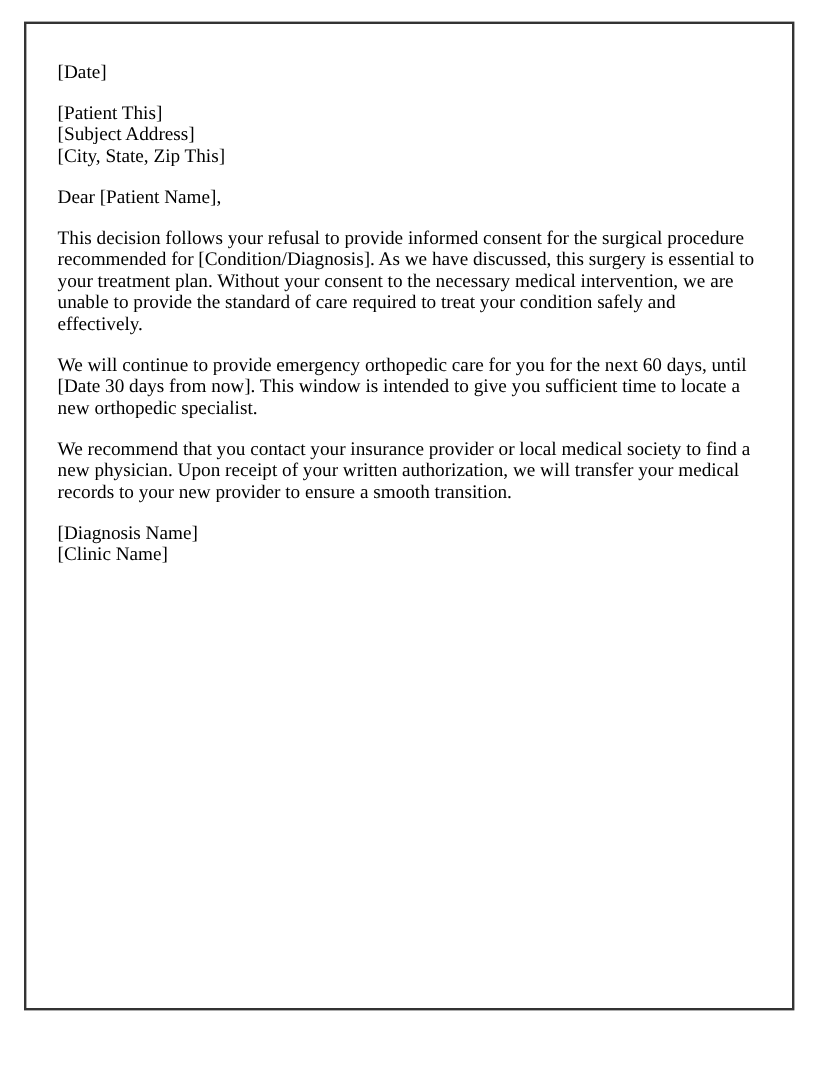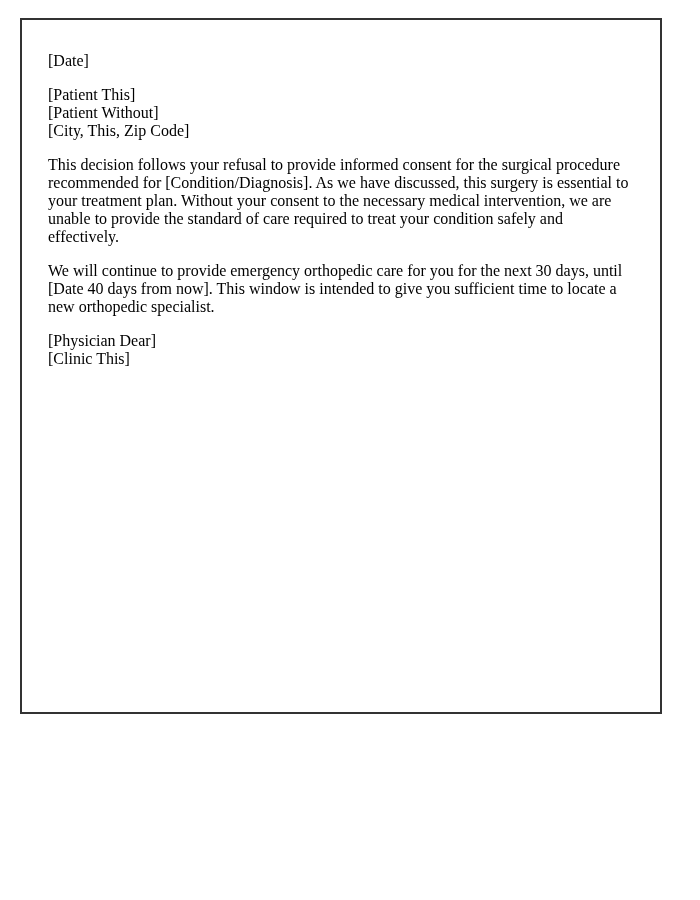--- a/index.html
+++ b/index.html
@@ -14,21 +14,21 @@
     position: relative;
     width: 700px;
     height: 900px;
     background: #ffffff;
   }
   .page {
     position: absolute;
     left: 20px;
     top: 18px;
     width: 642px;
-    height: 696px;
+    height: 824px;
     box-sizing: border-box;
     border: 2px solid #333333;
     background: #ffffff;
     padding: 16px 26px;
     font-family: "Liberation Serif", "DejaVu Serif", serif;
     font-size: 16px;
     line-height: normal;
     color: #000000;
   }
   .page p {
@@ -38,32 +38,34 @@
 </head>
 <body>
 
 <div class="canvas">
   <div class="page">
 
     <p>[Date]</p>
 
     <p>
       <span>[Patient This]</span><br>
-      <span>[Patient Without]</span><br>
-      <span>[City, This, Zip Code]</span>
+      <span>[Subject Address]</span><br>
+      <span>[City, State, Zip This]</span>
     </p>
 
 
+    <p>Dear [Patient Name],</p>
 
 
     <p>This decision follows your refusal to provide informed consent for the surgical procedure recommended for [Condition/Diagnosis]. As we have discussed, this surgery is essential to your treatment plan. Without your consent to the necessary medical intervention, we are unable to provide the standard of care required to treat your condition safely and effectively.</p>
 
-    <p>We will continue to provide emergency orthopedic care for you for the next 30 days, until [Date 40 days from now]. This window is intended to give you sufficient time to locate a new orthopedic specialist.</p>
+    <p>We will continue to provide emergency orthopedic care for you for the next 60 days, until [Date 30 days from now]. This window is intended to give you sufficient time to locate a new orthopedic specialist.</p>
 
+    <p>We recommend that you contact your insurance provider or local medical society to find a new physician. Upon receipt of your written authorization, we will transfer your medical records to your new provider to ensure a smooth transition.</p>
 
 
     <p>
-      <span>[Physician Dear]</span><br>
-      <span>[Clinic This]</span>
+      <span>[Diagnosis Name]</span><br>
+      <span>[Clinic Name]</span>
     </p>
 
   </div>
 </div>
 
 </body></html>

